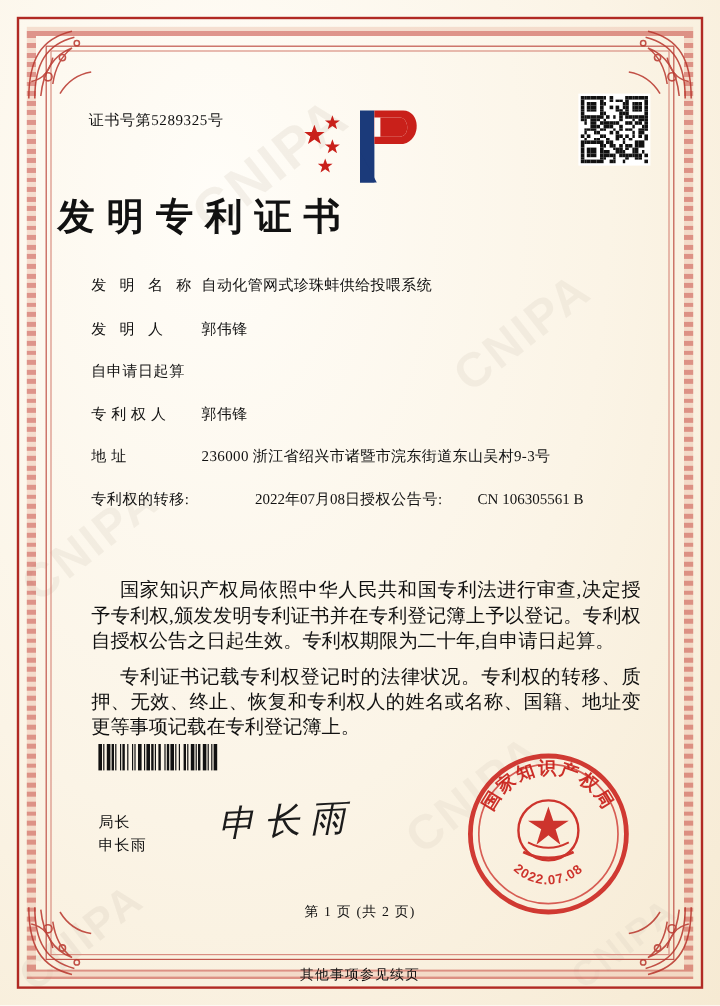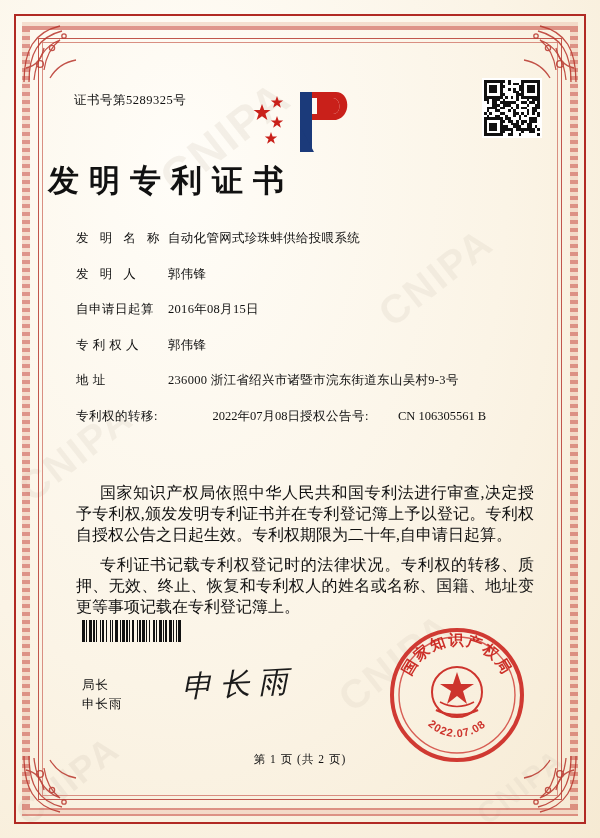--- a/index.html
+++ b/index.html
@@ -781,21 +781,20 @@
     <div class="field-row">
       <div class="field-label">发 明 名 称</div>
       <div class="field-value">自动化管网式珍珠蚌供给投喂系统</div>
     </div>
     <div class="field-row">
       <div class="field-label">发 明 人</div>
       <div class="field-value">郭伟锋</div>
     </div>
     <div class="field-row">
       <div class="field-label tight">自申请日起算</div>
-      <div class="field-value">2016年08月15日</div>
     </div>
     <div class="field-row">
       <div class="field-label tight">专 利 权 人</div>
       <div class="field-value">郭伟锋</div>
     </div>
     <div class="field-row">
       <div class="field-label tight">地         址</div>
       <div class="field-value">236000 浙江省绍兴市诸暨市浣东街道东山吴村9-3号</div>
     </div>
     <div class="grant-row">
@@ -898,14 +897,15 @@
       <text font-family="'Liberation Serif', serif" font-size="15" font-weight="700" fill="#c9201a" opacity="0.92" letter-spacing="2">
         <textPath href="#sealTop" startOffset="50%" text-anchor="middle">国家知识产权局</textPath>
       </text>
       <text font-family="'Liberation Sans', sans-serif" font-size="11" font-weight="700" fill="#c9201a" opacity="0.9" letter-spacing="1">
         <textPath href="#sealBottom" startOffset="50%" text-anchor="middle">2022.07.08</textPath>
       </text>
     </svg>
   </div>
 
   <div class="page-num">第 1 页 (共 2 页)</div>
+  <div class="footer-note">其他事项参见续页</div>
 
 </div>
 
 </body></html>

